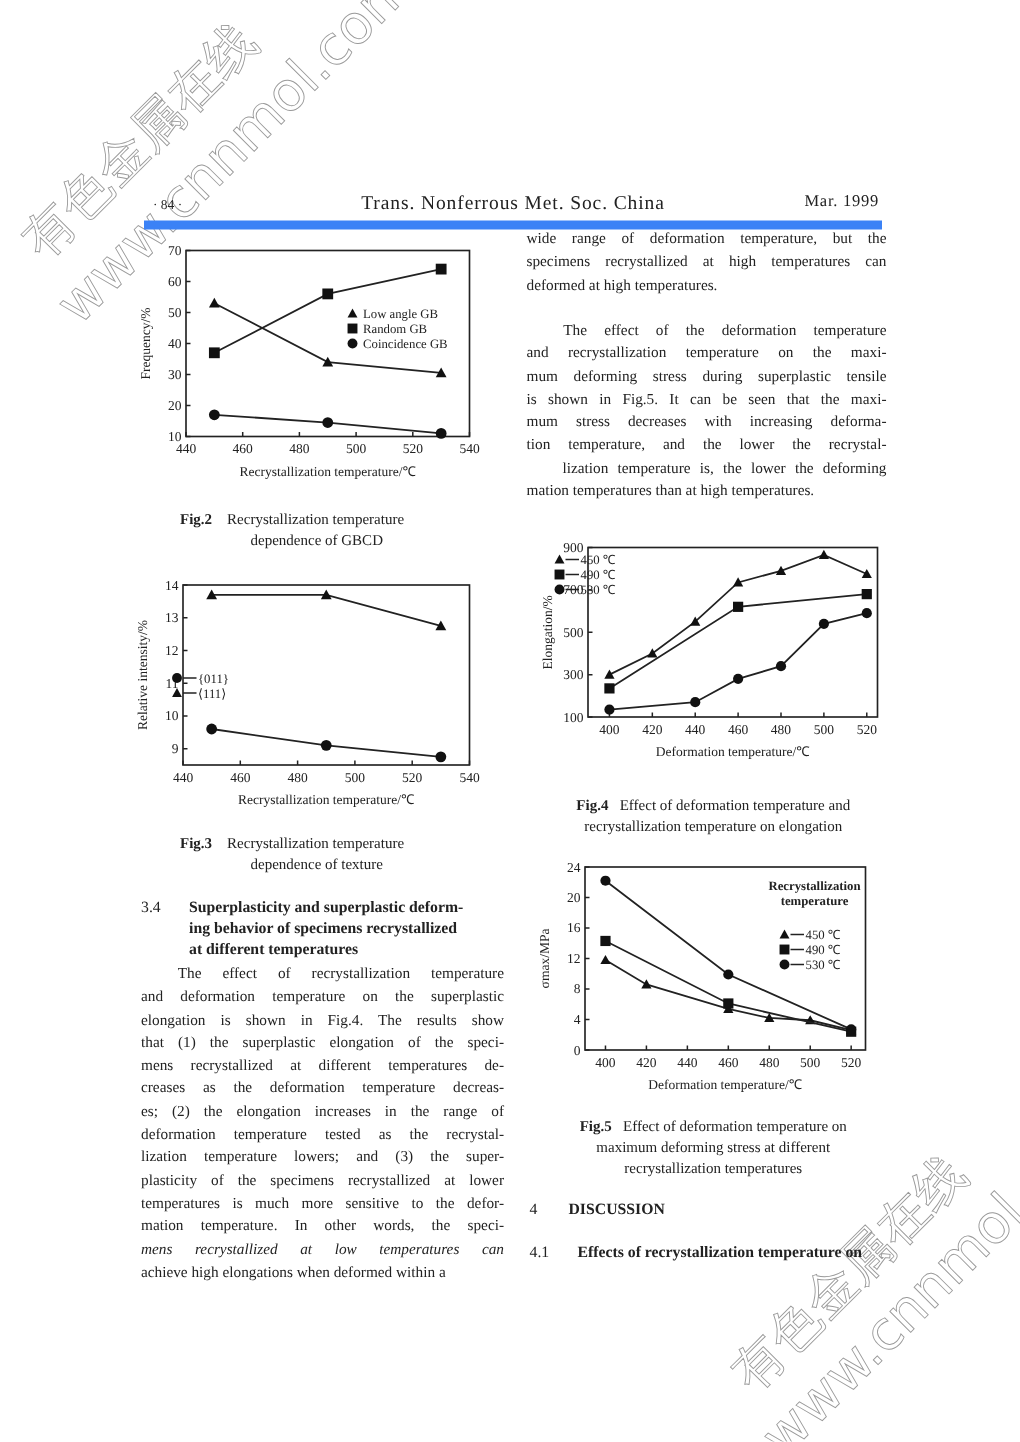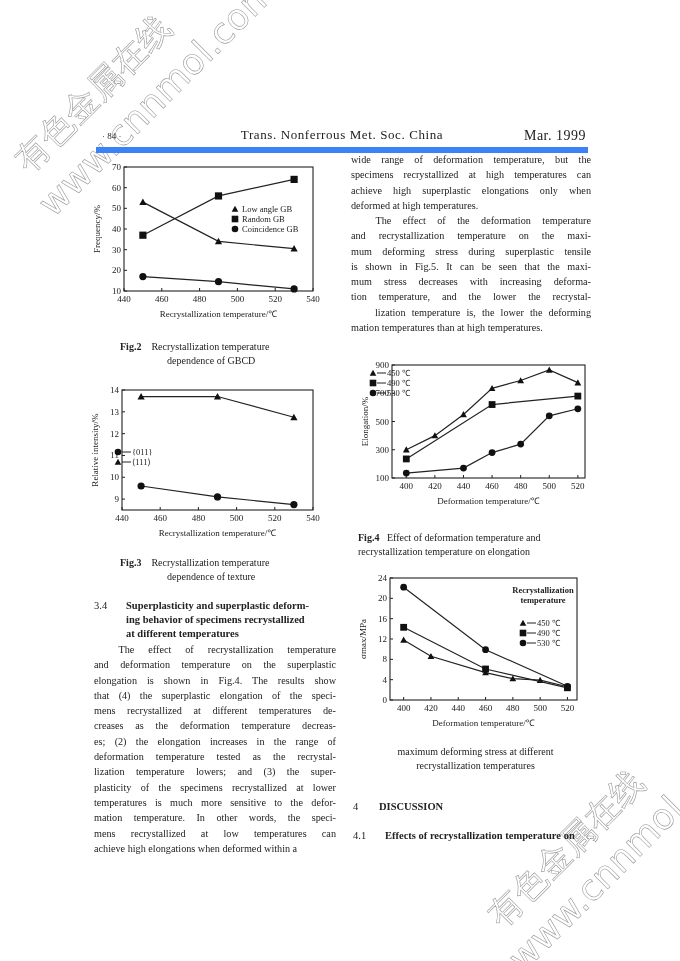--- a/index.html
+++ b/index.html
@@ -2,21 +2,21 @@
 <html><head>
 <meta charset="utf-8">
 <style>
   html, body { margin: 0; padding: 0; background: #ffffff; }
   body { width: 680px; height: 961px; position: relative; overflow: hidden;
          font-family: "Liberation Serif", serif; color: #222; }
   .abs { position: absolute; }
   .header { top: 127px; left: 96px; width: 492px; height: 20px; border-bottom: 6px solid #3b82f6; }
   .header .pn { position: absolute; left: 6px; top: 4px; font-size: 9px; }
   .header .jt { position: absolute; left: 0; right: 0; top: 0; text-align: center; font-size: 13px; letter-spacing: 0.6px; }
-  .header .dt { position: absolute; right: 2px; top: 1px; font-size: 14px; letter-spacing: 0.5px; }
+  .header .dt { position: absolute; right: 2px; top: 1px; font-size: 11px; letter-spacing: 0.5px; }
   .col { font-size: 10.2px; line-height: 15.3px; text-align: justify; }
   .cap { font-size: 10px; line-height: 14px; }
   .cap b { font-family: "Liberation Serif", serif; font-weight: bold; }
   .sect { font-size: 10.5px; line-height: 14px; }
   .sect b { font-weight: bold; }
   svg text { font-family: "Liberation Serif", serif; }
   .wm { position: absolute; color: transparent; -webkit-text-stroke: 0.6px #9a9a9a; font-family: "DejaVu Sans", sans-serif; pointer-events: none; white-space: nowrap; }
 </style>
 </head>
 <body>
@@ -289,56 +289,56 @@
       <div><b>ing behavior of specimens recrystallized</b></div>
       <div><b>at different temperatures</b></div>
     </div>
   </div>
 </div>
 
 <div class="abs col" id="left-text" style="left:94px; top:642px; width:242px;">
     <div style="text-indent: 2.4em; text-align-last: justify;">The effect of recrystallization temperature</div>
     <div style="text-align-last: justify;">and deformation temperature on the superplastic</div>
     <div style="text-align-last: justify;">elongation is shown in Fig.4. The results show</div>
-    <div style="text-align-last: justify;">that (4) the superplastic elongation of the speci-</div>
+    <div style="text-align-last: justify;">that (1) the superplastic elongation of the speci-</div>
     <div style="text-align-last: justify;">mens recrystallized at different temperatures de-</div>
     <div style="text-align-last: justify;">creases as the deformation temperature decreas-</div>
     <div style="text-align-last: justify;">es; (2) the elongation increases in the range of</div>
     <div style="text-align-last: justify;">deformation temperature tested as the recrystal-</div>
     <div style="text-align-last: justify;">lization temperature lowers; and (3) the super-</div>
     <div style="text-align-last: justify;">plasticity of the specimens recrystallized at lower</div>
     <div style="text-align-last: justify;">temperatures is much more sensitive to the defor-</div>
     <div style="text-align-last: justify;">mation temperature. In other words, the speci-</div>
-    <div style="text-align-last: justify;">mens recrystallized at low temperatures can</div>
+    <div style="text-align-last: justify; font-style: italic;">mens recrystallized at low temperatures can</div>
     <div>achieve high elongations when deformed within a</div>
   </div>
 
 <div class="abs col" id="right-p1" style="left:351px; top:152px; width:240px;">
     <div style="text-align-last: justify;">wide range of deformation temperature, but the</div>
     <div style="text-align-last: justify;">specimens recrystallized at high temperatures can</div>
-    <div style="text-align-last: justify;">achieve high superplastic elongations only when</div>
     <div>deformed at high temperatures.</div>
   </div>
 <div class="abs col" id="right-p2" style="left:351px; top:213px; width:240px;">
     <div style="text-indent: 2.4em; text-align-last: justify;">The effect of the deformation temperature</div>
     <div style="text-align-last: justify;">and recrystallization temperature on the maxi-</div>
     <div style="text-align-last: justify;">mum deforming stress during superplastic tensile</div>
     <div style="text-align-last: justify;">is shown in Fig.5. It can be seen that the maxi-</div>
     <div style="text-align-last: justify;">mum stress decreases with increasing deforma-</div>
     <div style="text-align-last: justify;">tion temperature, and the lower the recrystal-</div>
     <div style="text-align-last: justify; margin-left: 24px;">lization temperature is, the lower the deforming</div>
     <div>mation temperatures than at high temperatures.</div>
   </div>
 
-<div class="abs cap" style="left:358px; top:531px; width:235px; text-align:left;">
+<div class="abs cap" style="left:358px; top:531px; width:235px; text-align:center;">
   <div><b>Fig.4</b>&nbsp;&nbsp;&nbsp;<span>Effect of deformation temperature and</span></div>
   <div>recrystallization temperature on elongation</div>
 </div>
 
 <div class="abs cap" style="left:358px; top:745px; width:235px; text-align:center;">
+  <div><b>Fig.5</b>&nbsp;&nbsp;&nbsp;<span>Effect of deformation temperature on</span></div>
   <div>maximum deforming stress at different</div>
   <div>recrystallization temperatures</div>
 </div>
 
 <div class="abs sect" style="left:353px; top:800px;">
   <span style="display:inline-block; width:26px;">4</span><b>DISCUSSION</b>
 </div>
 <div class="abs sect" style="left:353px; top:829px;">
   <span style="display:inline-block; width:32px;">4.1</span><b>Effects of recrystallization temperature on</b>
 </div>

